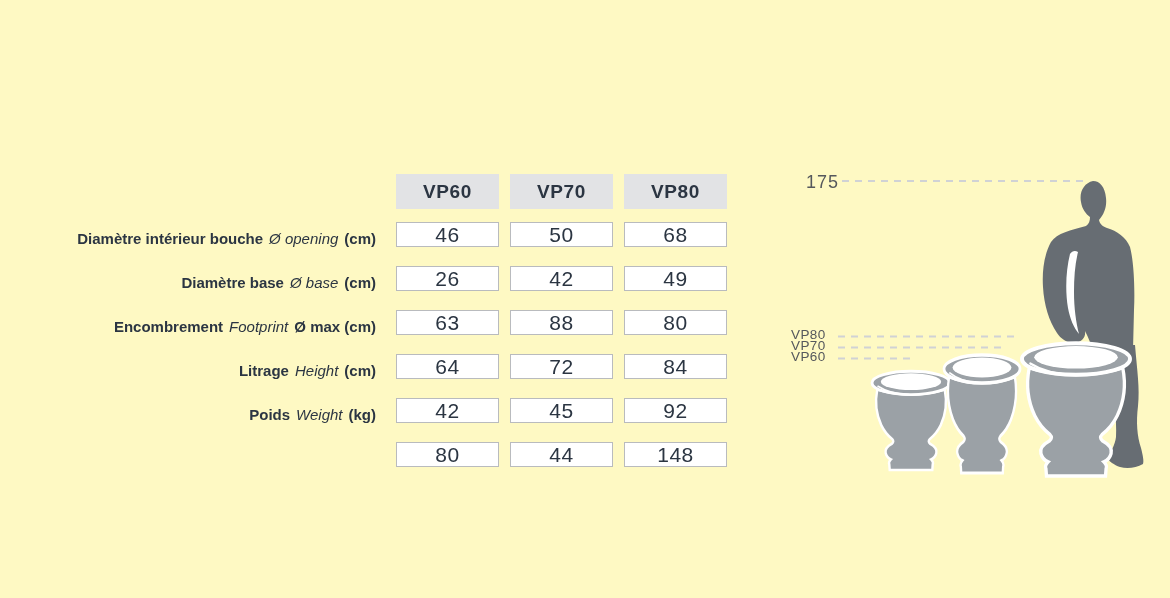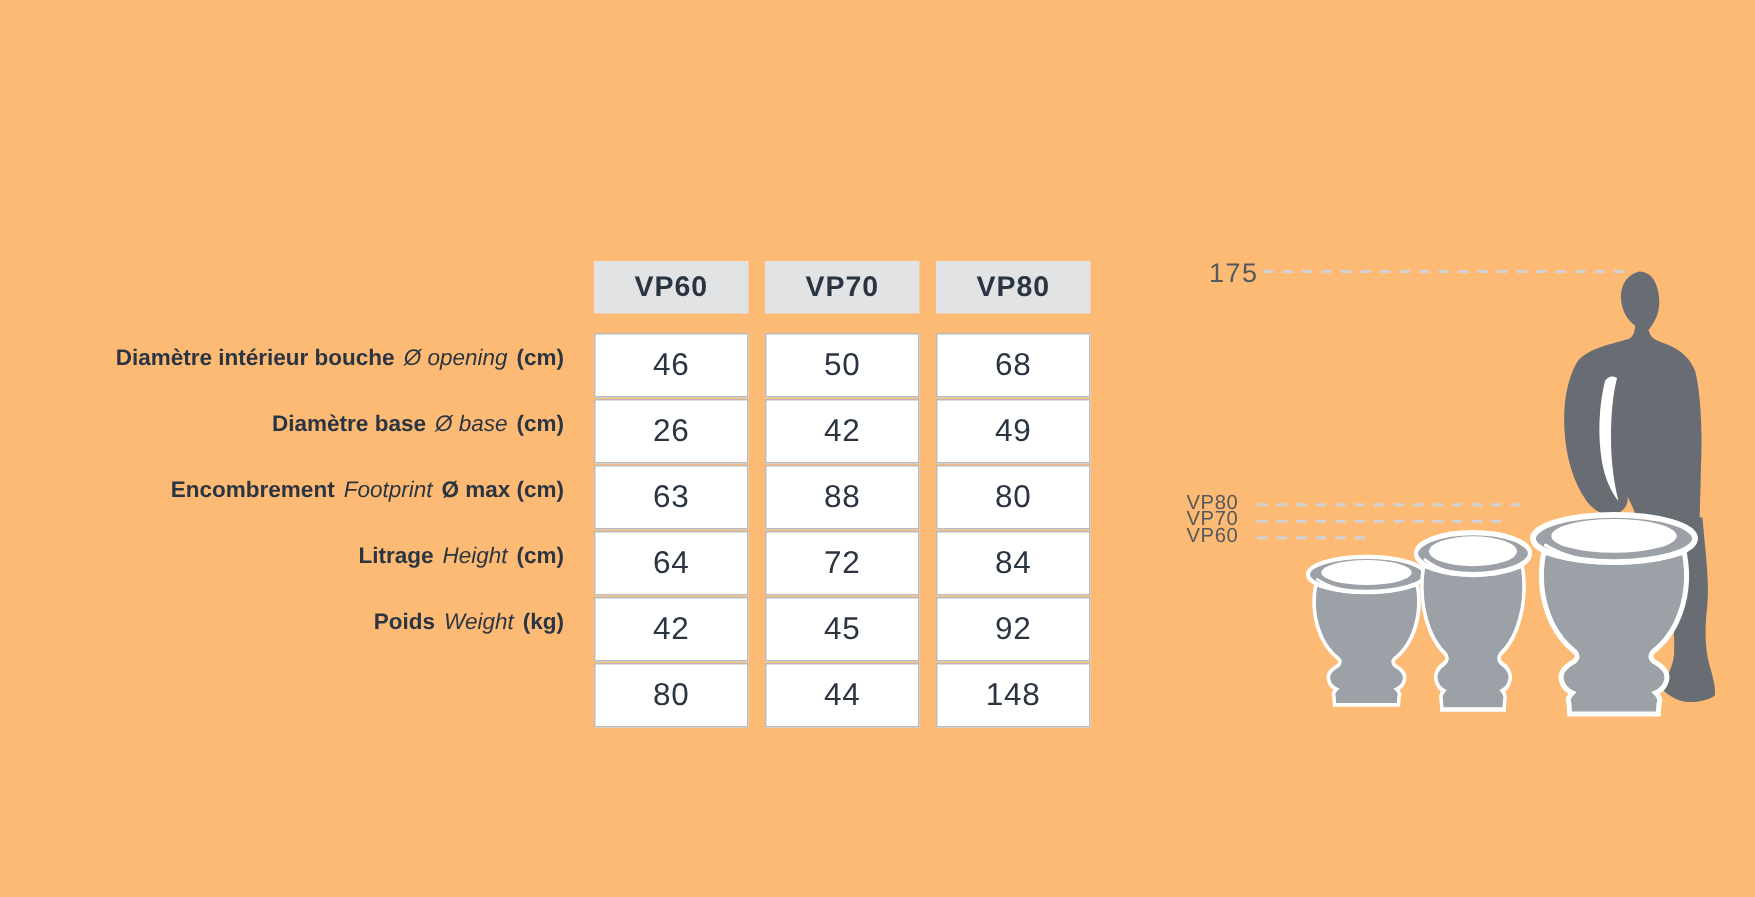--- a/index.html
+++ b/index.html
@@ -1,28 +1,28 @@
 <!DOCTYPE html>
 <html><head>
 <meta charset="utf-8">
 <style>
   html,body{margin:0;padding:0;background:#fff;}
   .canvas{
-    position:relative;width:1170px;height:598px;background:#fdba74;overflow:hidden;
+    position:relative;width:1170px;height:598px;background:#fef9c3;overflow:hidden;
     font-family:"Liberation Sans", sans-serif;
   }
   
   .col-header{
     position:absolute;width:103px;height:35px;box-sizing:border-box;
     background:#e2e3e5;color:#2b3542;
     display:flex;align-items:center;justify-content:center;
     font-size:19px;font-weight:bold;letter-spacing:.6px;
   }
   .cell{
-    position:absolute;width:103px;height:43px;box-sizing:border-box;
+    position:absolute;width:103px;height:25px;box-sizing:border-box;
     background:#ffffff;border:1.5px solid #b9bbbe;color:#2b3542;
     display:flex;align-items:center;justify-content:center;
     font-size:21px;letter-spacing:.5px;
   }
   .row-label{
     position:absolute;left:0;width:376px;height:33px;line-height:33px;
     text-align:right;white-space:nowrap;color:#2b3542;font-size:15px;
   }
   .lbl-fr{font-weight:bold;}
   .lbl-en{font-style:italic;font-weight:normal;margin-left:6px;}

